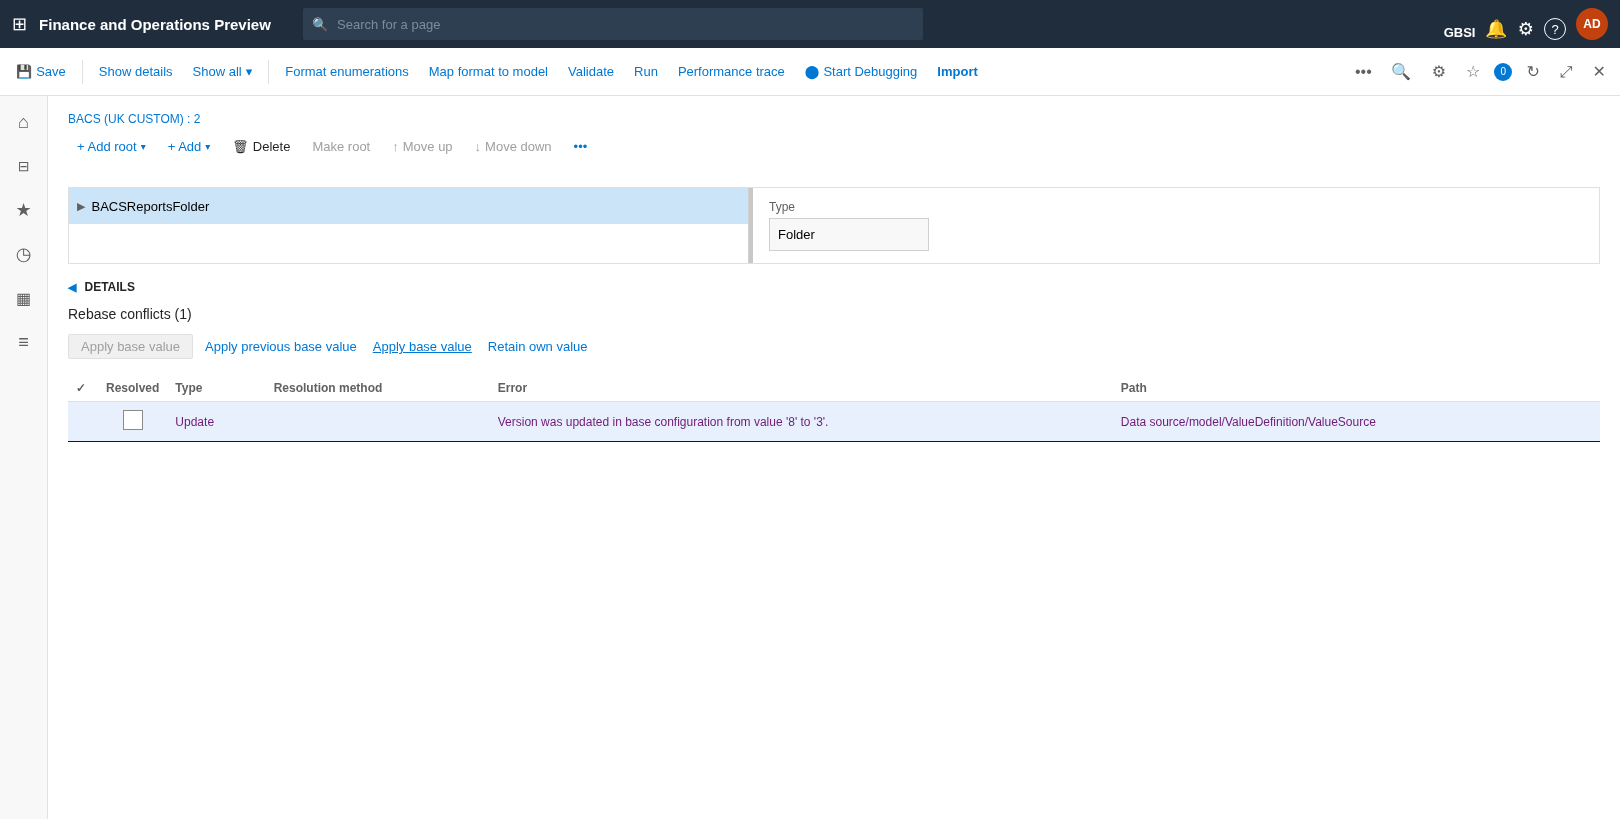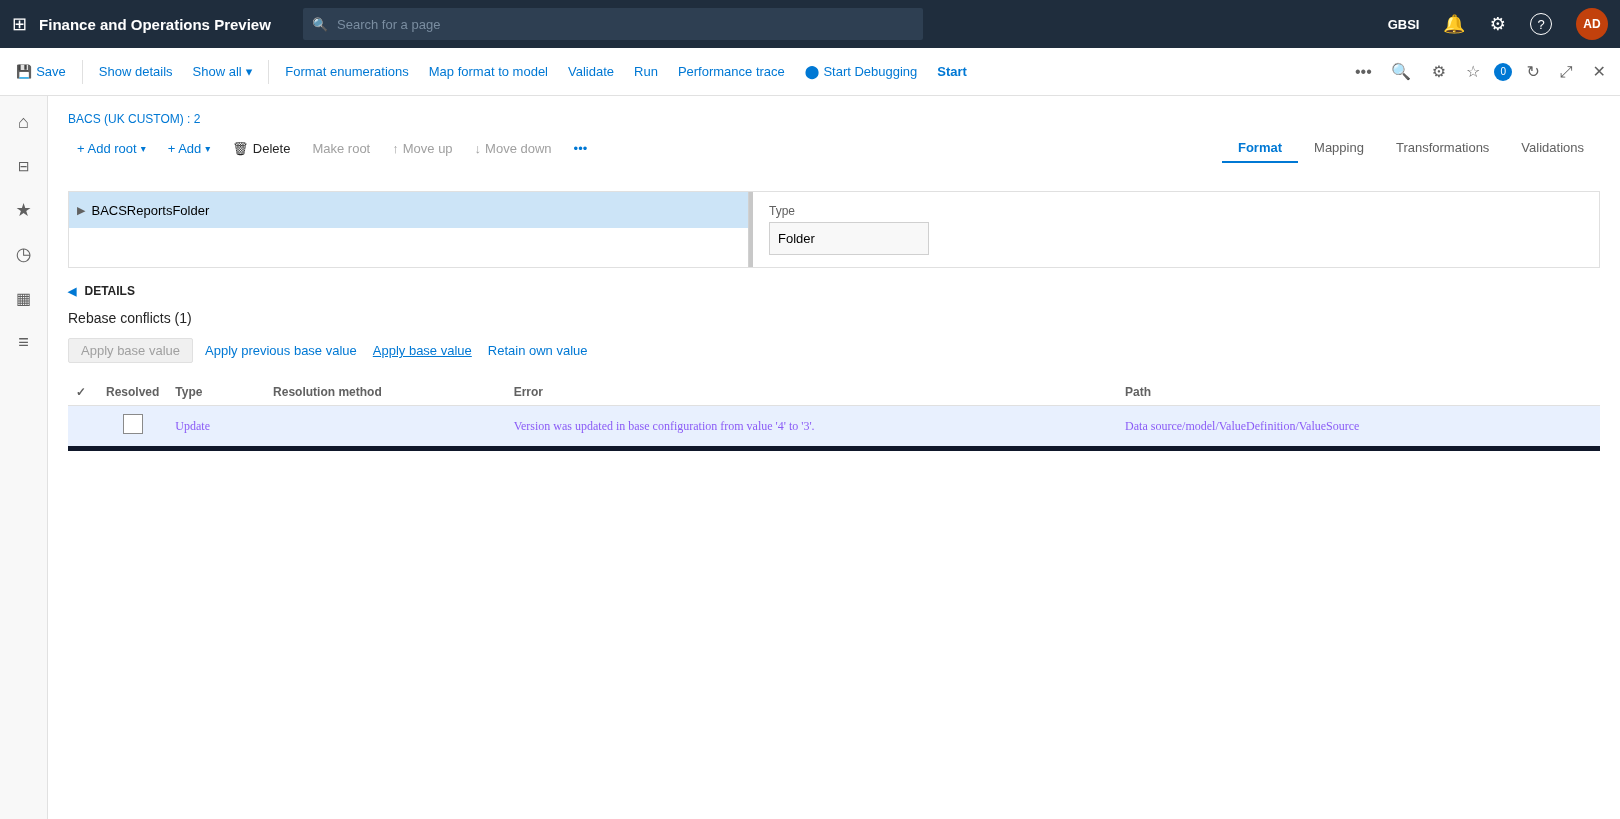--- a/index.html
+++ b/index.html
@@ -28,22 +28,22 @@
       display: flex;
       align-items: center;
       padding: 0 10px;
       gap: 8px;
       color: #adb5bd;
       font-size: 13px;
     }
     .top-nav-right {
       margin-left: auto;
       display: flex;
-      align-items: center;
-      gap: 24px;
+      align-items: flex-end;
+      gap: 10px;
       color: white;
     }
     .top-nav-user-code { font-size: 13px; font-weight: 600; }
     .avatar {
       width: 32px; height: 32px;
       background: #c2410c;
       border-radius: 50%;
       display: flex; align-items: center; justify-content: center;
       font-size: 12px; font-weight: 700; color: white;
     }
@@ -171,22 +171,22 @@
     .conflict-table {
       width: 100%; border-collapse: collapse; font-size: 12px;
     }
     .conflict-table th {
       text-align: left; padding: 6px 8px;
       border-bottom: 1px solid #e0e0e0;
       color: #616161; font-weight: 600; background: #ffffff;
       white-space: nowrap;
     }
     .conflict-table td {
-      padding: 8px 8px; border-bottom: 5px solid #0f172a;
-      color: #8b5cf6; vertical-align: middle; font-family: Liberation Serif, serif;
+      padding: 8px 8px; border-bottom: 1px solid #0f172a;
+      color: #701a75; vertical-align: middle;
     }
     .conflict-table tr.data-row { background: #e8f0fe; }
     .checkbox-cell { width: 30px; text-align: center; }
     .checkbox-check { width: 20px; height: 20px; border: 1px solid #8a8a8a; display: inline-block; background: white; }
     .check-col { width: 30px; text-align: center; color: #616161; }
 
     
     .notif-badge {
       background: #0078d4;
       color: white;
@@ -245,21 +245,21 @@
     <span>Run</span>
   </button>
   <button class="toolbar-btn">
     <span>Performance trace</span>
   </button>
   <button class="toolbar-btn" style="display:flex;align-items:center;gap:4px;">
     <span style="color:#0078d4;">⬤</span>
     <span>Start Debugging</span>
   </button>
   <button class="toolbar-btn" style="font-weight:600;">
-    <span>Start</span>
+    <span>Import</span>
   </button>
 
   <div class="toolbar-right">
     <button class="toolbar-icon-btn">•••</button>
     <button class="toolbar-icon-btn">🔍</button>
     <button class="toolbar-icon-btn">⚙</button>
     <button class="toolbar-icon-btn">☆</button>
     <div class="notif-badge">
       <span>0</span>
     </div>
@@ -305,26 +305,20 @@
         <span>Move up</span>
       </button>
       <button class="action-btn disabled">
         <span>↓</span>
         <span>Move down</span>
       </button>
       <button class="action-btn">
         <span>•••</span>
       </button>
 
-      <div style="margin-left: auto; display:flex; gap:0; border-bottom:none;">
-        <div class="tab active">Format</div>
-        <div class="tab">Mapping</div>
-        <div class="tab">Transformations</div>
-        <div class="tab">Validations</div>
-      </div>
     </div>
 
     <div style="display:flex; border: 1px solid #e0e0e0; margin-bottom: 0;">
 
       <div style="flex: 0 0 680px; border-right:1px solid #d0d0d0;">
         <div class="tree-row">
           <span class="expand-icon">▶</span>
           <span>BACSReportsFolder</span>
         </div>
       </div>
@@ -372,21 +366,21 @@
           </tr>
         </thead>
         <tbody>
           <tr class="data-row">
             <td class="check-col"></td>
             <td class="checkbox-cell">
               <div class="checkbox-check"></div>
             </td>
             <td>Update</td>
             <td></td>
-            <td>Version was updated in base configuration from value '4' to '3'.</td>
+            <td>Version was updated in base configuration from value '8' to '3'.</td>
             <td>Data source/model/ValueDefinition/ValueSource</td>
           </tr>
         </tbody>
       </table>
     </div>
 
   </div>
 </div>
 
 </body></html>

